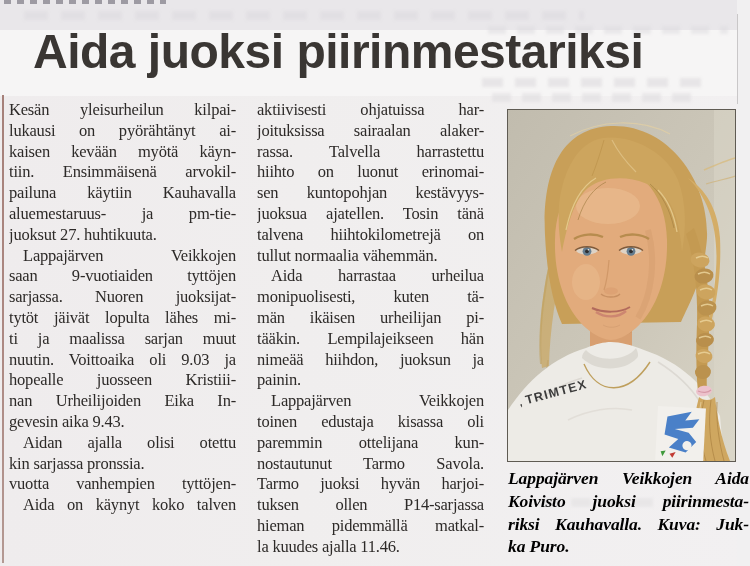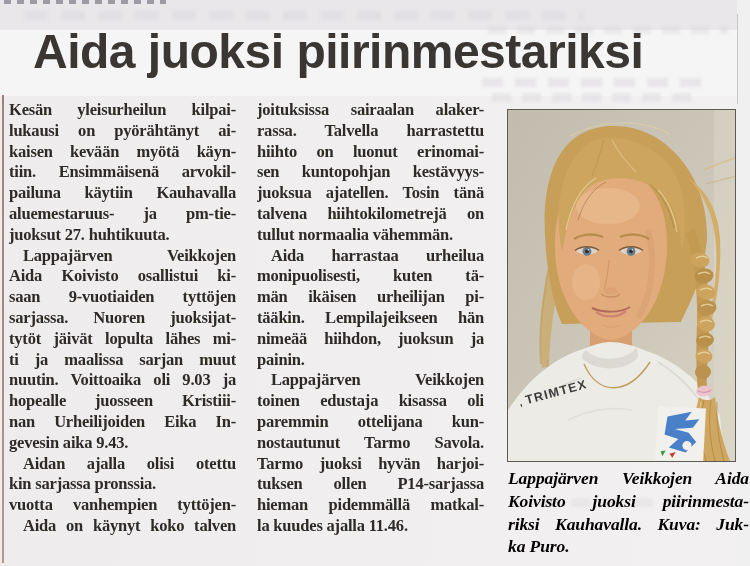--- a/index.html
+++ b/index.html
@@ -39,21 +39,21 @@
     font-size:48px;line-height:52px;letter-spacing:-.5px;
     color:var(--headline-ink,#3a3633);white-space:nowrap;
   }
   .col{
     position:absolute;top:100px;width:227px;height:460px;overflow:hidden;
     font-size:16.5px;line-height:20.8px;letter-spacing:-.2px;
     color:var(--ink,#2d2a28);
   }
   .col1{left:9px;}
   .col2{left:257px;}
-  .tl{text-align:justify;text-align-last:justify;font-weight:bold;-moz-text-align-last:justify;}
+  .tl{text-align:justify;text-align-last:justify;-moz-text-align-last:justify;}
   .tl.ind{padding-left:14px;}
   .tl.end{text-align-last:left;-moz-text-align-last:left;}
   .photo{
     position:absolute;left:507px;top:109px;margin:0;width:227px;height:351px;
     border:1px solid var(--photo-border,#5f5b53);background:#cac5b7;
   }
   .photo svg{display:block;}
   .caption{
     position:absolute;left:508px;top:467px;width:241px;
     font-style:italic;font-weight:700;font-size:17.5px;line-height:22.8px;
@@ -81,35 +81,35 @@
 
   <div class="col col1">
       <div class="tl">Kesän yleisurheilun kilpai-</div>
       <div class="tl">lukausi on pyörähtänyt ai-</div>
       <div class="tl">kaisen kevään myötä käyn-</div>
       <div class="tl">tiin. Ensimmäisenä arvokil-</div>
       <div class="tl">pailuna käytiin Kauhavalla</div>
       <div class="tl">aluemestaruus- ja pm-tie-</div>
       <div class="tl end">juoksut 27. huhtikuuta.</div>
       <div class="tl ind">Lappajärven Veikkojen</div>
-      <div class="tl">Aida Koivisto osallistui ki-</div>
       <div class="tl">saan 9-vuotiaiden tyttöjen</div>
       <div class="tl">sarjassa. Nuoren juoksijat-</div>
       <div class="tl">tytöt jäivät lopulta lähes mi-</div>
       <div class="tl">ti ja maalissa sarjan muut</div>
       <div class="tl">nuutin. Voittoaika oli 9.03 ja</div>
       <div class="tl">hopealle juosseen Kristiii-</div>
       <div class="tl">nan Urheilijoiden Eika In-</div>
       <div class="tl end">gevesin aika 9.43.</div>
       <div class="tl ind">Aidan ajalla olisi otettu</div>
       <div class="tl end">kin sarjassa pronssia.</div>
       <div class="tl">vuotta vanhempien tyttöjen-</div>
       <div class="tl ind">Aida on käynyt koko talven</div>
     </div>
   <div class="col col2">
+      <div class="tl">aktiivisesti ohjatuissa har-</div>
       <div class="tl">joituksissa sairaalan alaker-</div>
       <div class="tl">rassa. Talvella harrastettu</div>
       <div class="tl">hiihto on luonut erinomai-</div>
       <div class="tl">sen kuntopohjan kestävyys-</div>
       <div class="tl">juoksua ajatellen. Tosin tänä</div>
       <div class="tl">talvena hiihtokilometrejä on</div>
       <div class="tl end">tullut normaalia vähemmän.</div>
       <div class="tl ind">Aida harrastaa urheilua</div>
       <div class="tl">monipuolisesti, kuten tä-</div>
       <div class="tl">män ikäisen urheilijan pi-</div>

